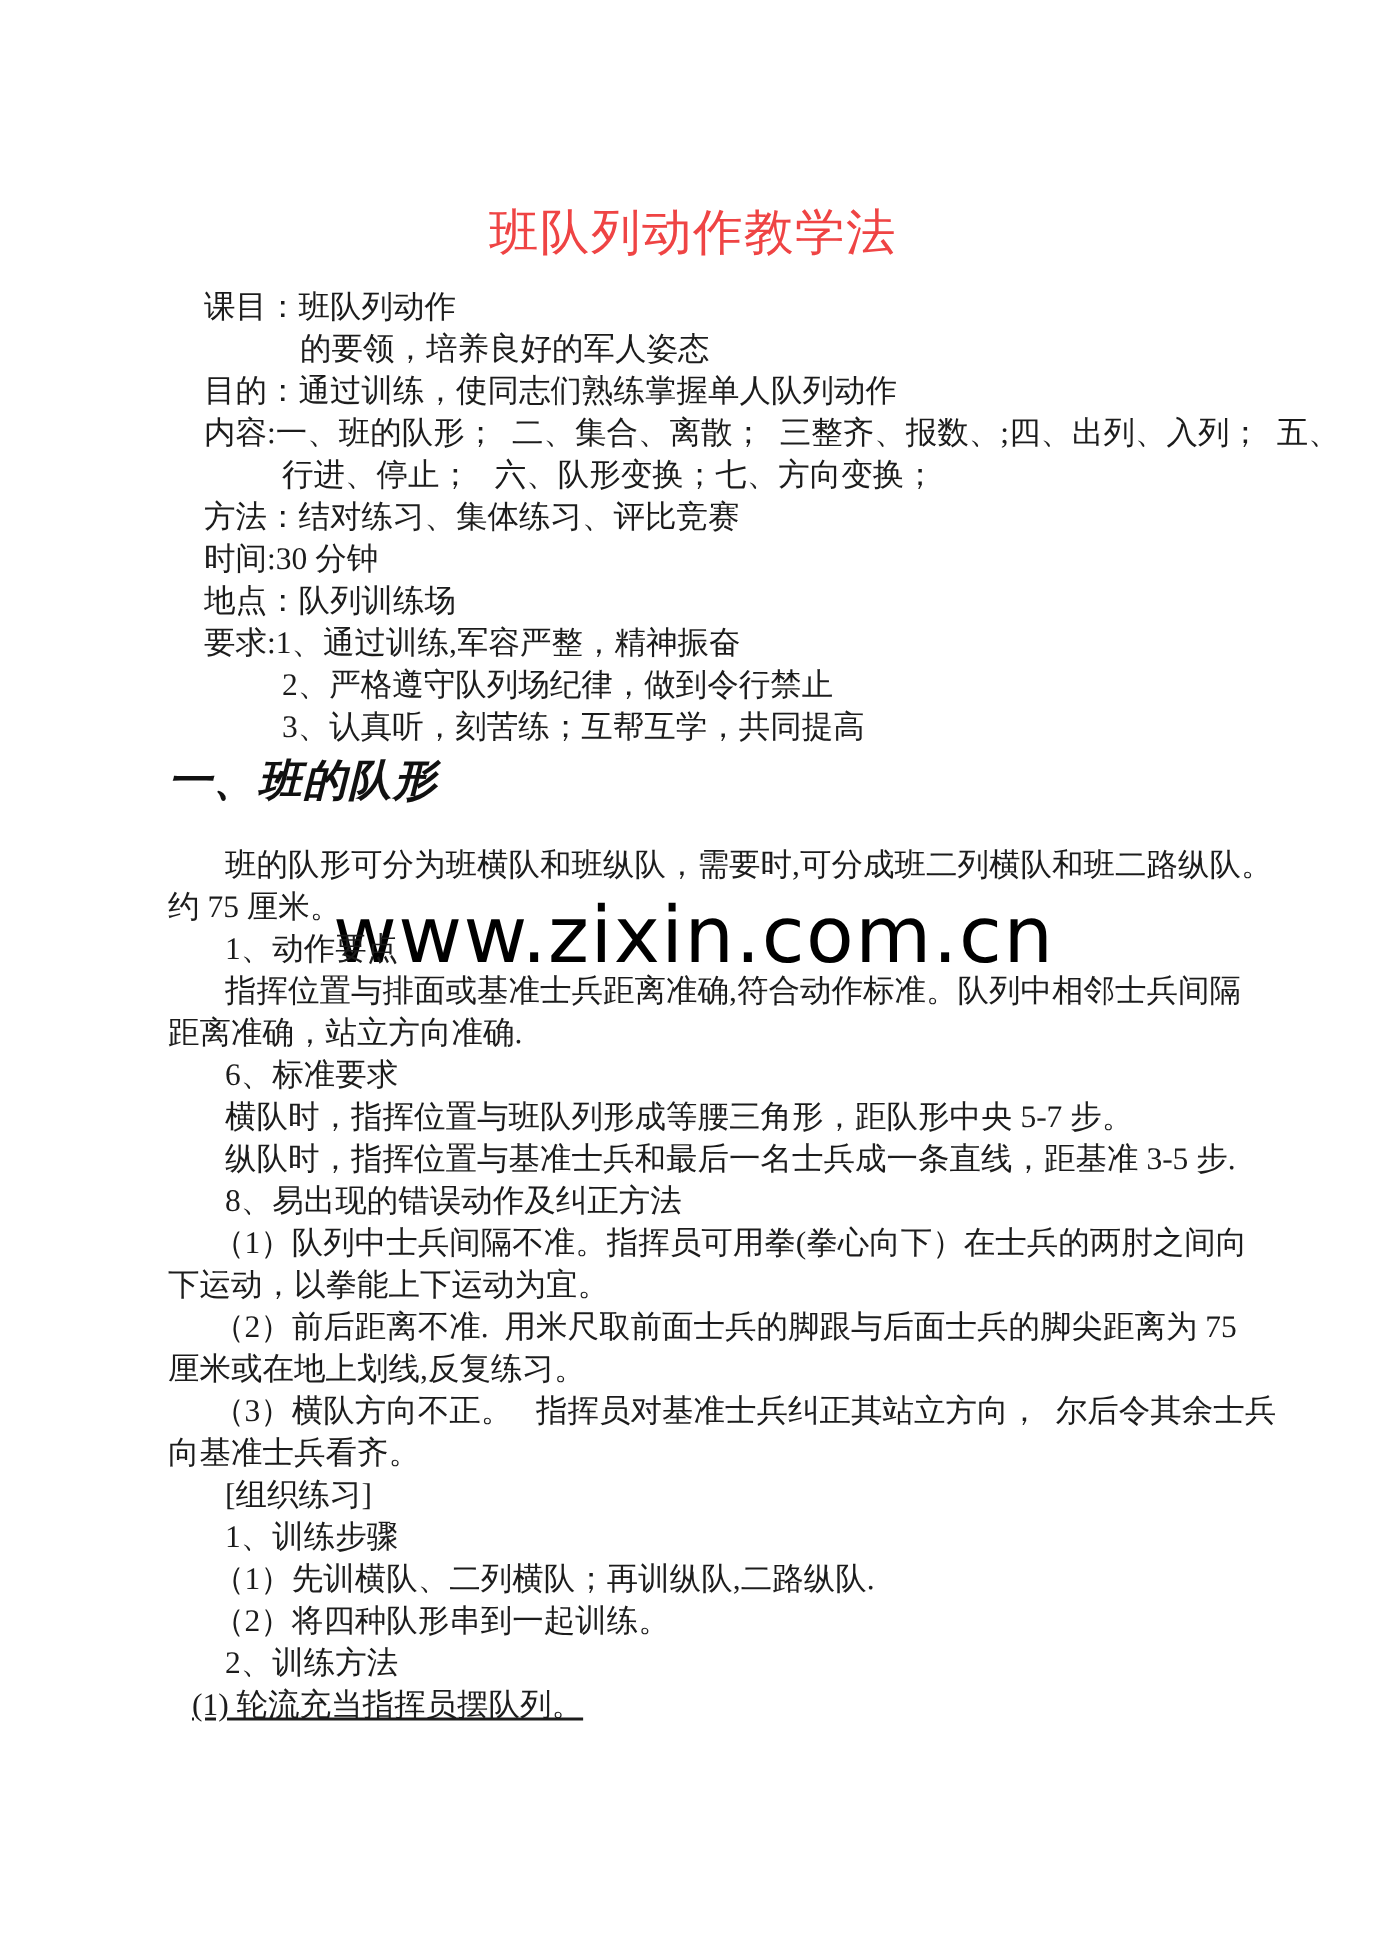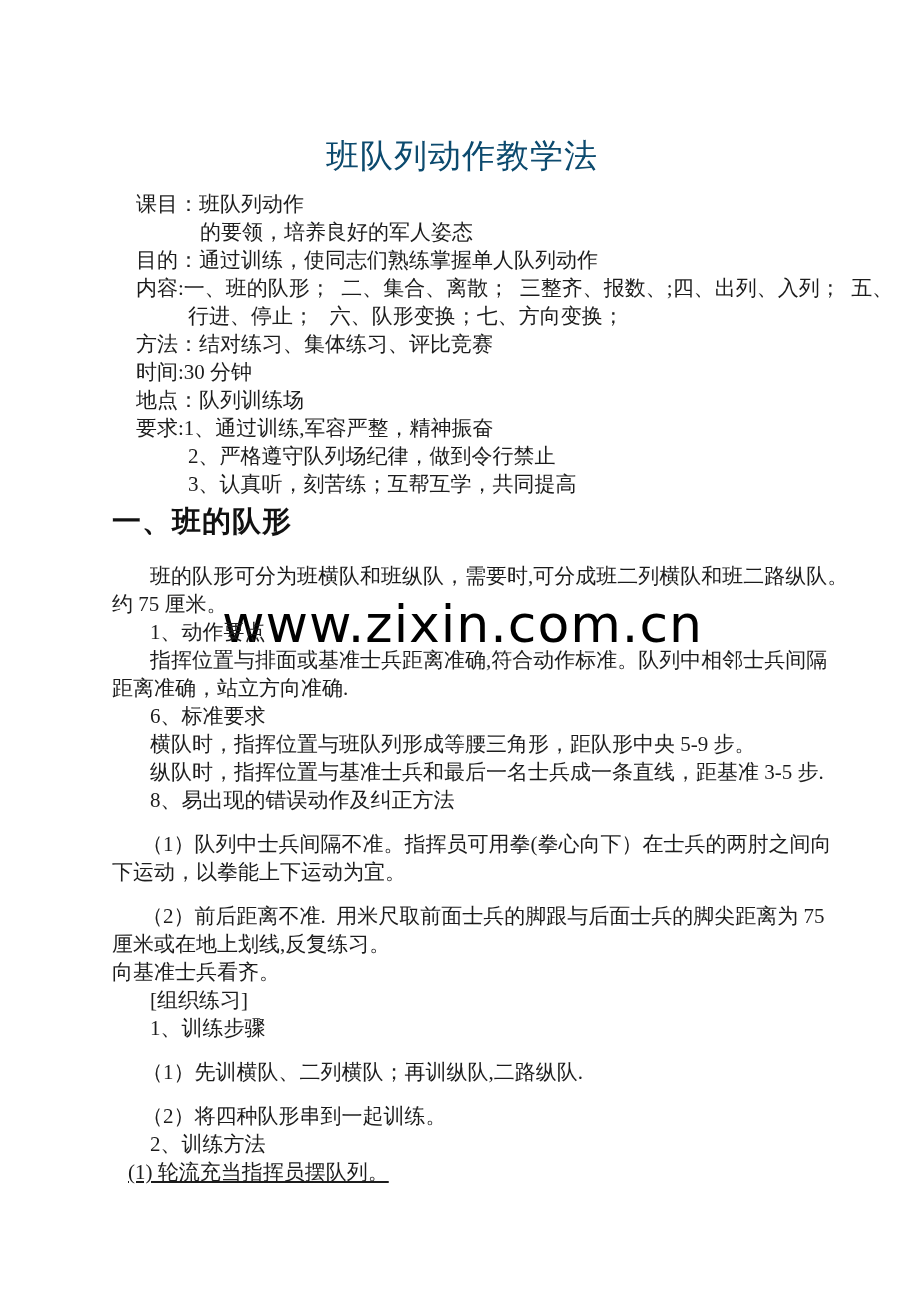--- a/index.html
+++ b/index.html
@@ -38,49 +38,50 @@
   }
 
   .doc-title {
     margin: 138px 0 0 0;
     height: 36px;
     line-height: 36px;
     font-size: 33px;
     font-weight: 400;
     text-align: center;
     letter-spacing: 1px;
-    color: #0c4a6e;
+    color: #ef4444;
   }
 
   .info-block { margin-top: 16px; margin-left: 24px; }
 
   .line {
     font-size: 21px;
     line-height: 28px;
     white-space: pre;
   }
 
   .section-heading {
     margin-top: 6px;
     font-size: 29px;
     line-height: 34px;
     font-weight: bold;
     font-family: "Liberation Sans", "DejaVu Sans", sans-serif;
     color: #111111;
     letter-spacing: 1px;
+    font-style: italic;
   }
 
   .body-block { margin-top: 14px; }
 
   
   .i0 { padding-left: 0; }
   .i1 { padding-left: 38px; }  
   .i2 { padding-left: 52px; }  
   .i3 { padding-left: 64px; }  
-  .ip { padding-left: 30px; margin-top: 16px; }  
+  .ip { padding-left: 30px; }  
   .ih { padding-left: 16px; text-decoration: underline; }  
 </style>
 </head>
 <body>
 
 <div class="page">
 
   <div class="watermark">www.zixin.com.cn</div>
 
   <div class="content">
@@ -103,27 +104,28 @@
 
     <h2 class="section-heading">一、班的队形</h2>
 
     <div class="body-block">
         <div class="line i1">班的队形可分为班横队和班纵队，需要时,可分成班二列横队和班二路纵队。</div>
         <div class="line i0">约 75 厘米。</div>
         <div class="line i1">1、动作要点</div>
         <div class="line i1">指挥位置与排面或基准士兵距离准确,符合动作标准。队列中相邻士兵间隔</div>
         <div class="line i0">距离准确，站立方向准确.</div>
         <div class="line i1">6、标准要求</div>
-        <div class="line i1">横队时，指挥位置与班队列形成等腰三角形，距队形中央 5-9 步。</div>
+        <div class="line i1">横队时，指挥位置与班队列形成等腰三角形，距队形中央 5-7 步。</div>
         <div class="line i1">纵队时，指挥位置与基准士兵和最后一名士兵成一条直线，距基准 3-5 步.</div>
         <div class="line i1">8、易出现的错误动作及纠正方法</div>
         <div class="line ip">（1）队列中士兵间隔不准。指挥员可用拳(拳心向下）在士兵的两肘之间向</div>
         <div class="line i0">下运动，以拳能上下运动为宜。</div>
         <div class="line ip">（2）前后距离不准.  用米尺取前面士兵的脚跟与后面士兵的脚尖距离为 75</div>
         <div class="line i0">厘米或在地上划线,反复练习。</div>
+        <div class="line ip">（3）横队方向不正。   指挥员对基准士兵纠正其站立方向，  尔后令其余士兵</div>
         <div class="line i0">向基准士兵看齐。</div>
         <div class="line i1">[组织练习]</div>
         <div class="line i1">1、训练步骤</div>
         <div class="line ip">（1）先训横队、二列横队；再训纵队,二路纵队.</div>
         <div class="line ip">（2）将四种队形串到一起训练。</div>
         <div class="line i1">2、训练方法</div>
         <div class="line ih">(1) 轮流充当指挥员摆队列。</div>
       </div>
 
   </div>

